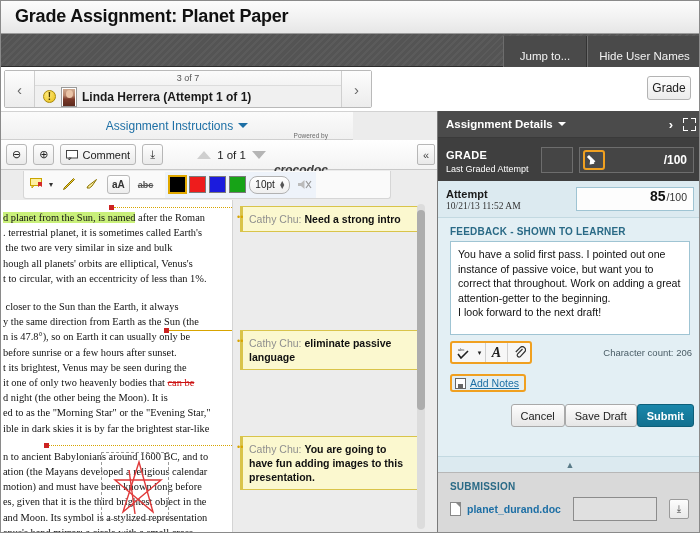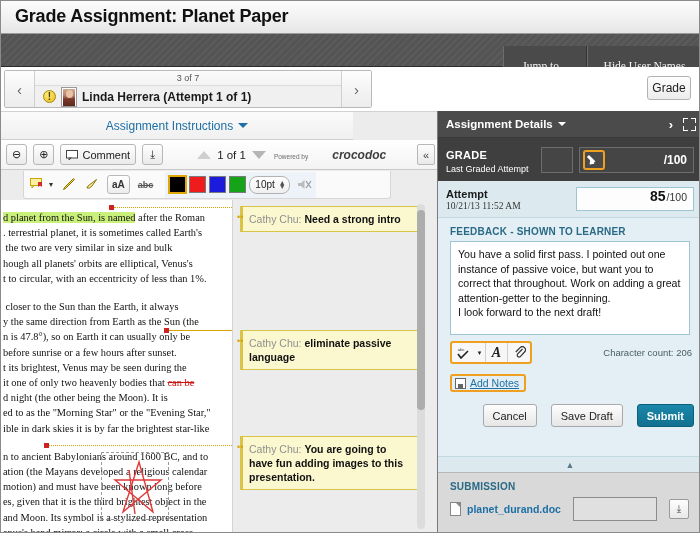--- a/index.html
+++ b/index.html
@@ -32,28 +32,27 @@
   
   .navbar {
     position: absolute; left: 0; top: 33px; width: 700px; height: 33px;
     background: #545454;
     background-image: repeating-linear-gradient(
       135deg, rgba(255,255,255,0.045) 0px, rgba(255,255,255,0.045) 2px,
       rgba(0,0,0,0.0) 2px, rgba(0,0,0,0.0) 5px);
     border-bottom: 1px solid #2c2c2c;
   }
   .navbtn {
-    position: absolute; top: 12px; height: 39px;
+    position: absolute; top: 2px; height: 39px;
     background: #4a4a4a;
     color: #f2f2f2; font-size: 11.5px;
     display: flex; align-items: center; justify-content: center;
     border-left: 1px solid #6d6d6d;
     border-right: 1px solid #333;
     padding: 0 10px;
-    font-family: Liberation Serif, serif;
   }
   .navbtn.jumpto { left: 502px; width: 84px; }
   .navbtn.hideusers { left: 586px; width: 114px; border-right: none; }
 
   
   .selstrip {
     position: absolute; left: 0; top: 66px; width: 700px; height: 44px;
     background: #ffffff;
   }
   .selbox {
@@ -141,21 +140,21 @@
     padding: 0 5px; font-size: 11px; color: #222;
   }
   .pagecount { font-size: 11.5px; color: #222; }
   .tri {
     width: 0; height: 0; border-left: 7px solid transparent;
     border-right: 7px solid transparent;
   }
   .tri.up { border-bottom: 8px solid #cfcfcf; }
   .tri.down { border-top: 8px solid #b5b5b5; }
   .croco {
-    display: flex; flex-direction: row; align-items: flex-start;
+    display: flex; flex-direction: column; align-items: flex-start;
     line-height: 1; margin-left: 2px; gap: 24px;
   }
   .croco .p1 { font-size: 6.5px; color: #6a6a6a; align-self: flex-end; }
   .croco .p2 { font-size: 12px; font-weight: bold; color: #3f3f3f; font-style: italic; }
   .collapse-btn {
     position: absolute; right: 2px; top: 4px; width: 18px; height: 21px;
     border: 1px solid #b7b7b7; border-radius: 2px;
     background: linear-gradient(to bottom, #fdfdfd, #e9e9e9);
     display: flex; align-items: center; justify-content: center;
     font-size: 11px; color: #444;
@@ -356,21 +355,21 @@
   }
   .addnotes .lnk { font-size: 10.5px; color: #1d6fa5; text-decoration: underline; }
   .disk-icon {
     width: 11px; height: 11px; border: 1.3px solid #666; background: #fff; position: relative;
   }
   .disk-icon::after {
     content:""; position:absolute; left: 2px; bottom: 0; width: 5px; height: 4px; background: #666;
   }
   .btn-row {
     position: absolute; right: 8px; top: 186px;
-    display: flex; align-items: center; gap: 14px;
+    display: flex; align-items: center; gap: 0;
   }
   .btn {
     height: 23px; border-radius: 3px; font-size: 11px;
     display: flex; align-items: center; justify-content: center; padding: 0 9px;
     border: 1px solid #a9a9a9;
     background: linear-gradient(to bottom, #fdfdfd, #e6e6e6);
     color: #222;
   }
   .btn.primary {
     background: linear-gradient(to bottom, #1a87ab, #12708f);

